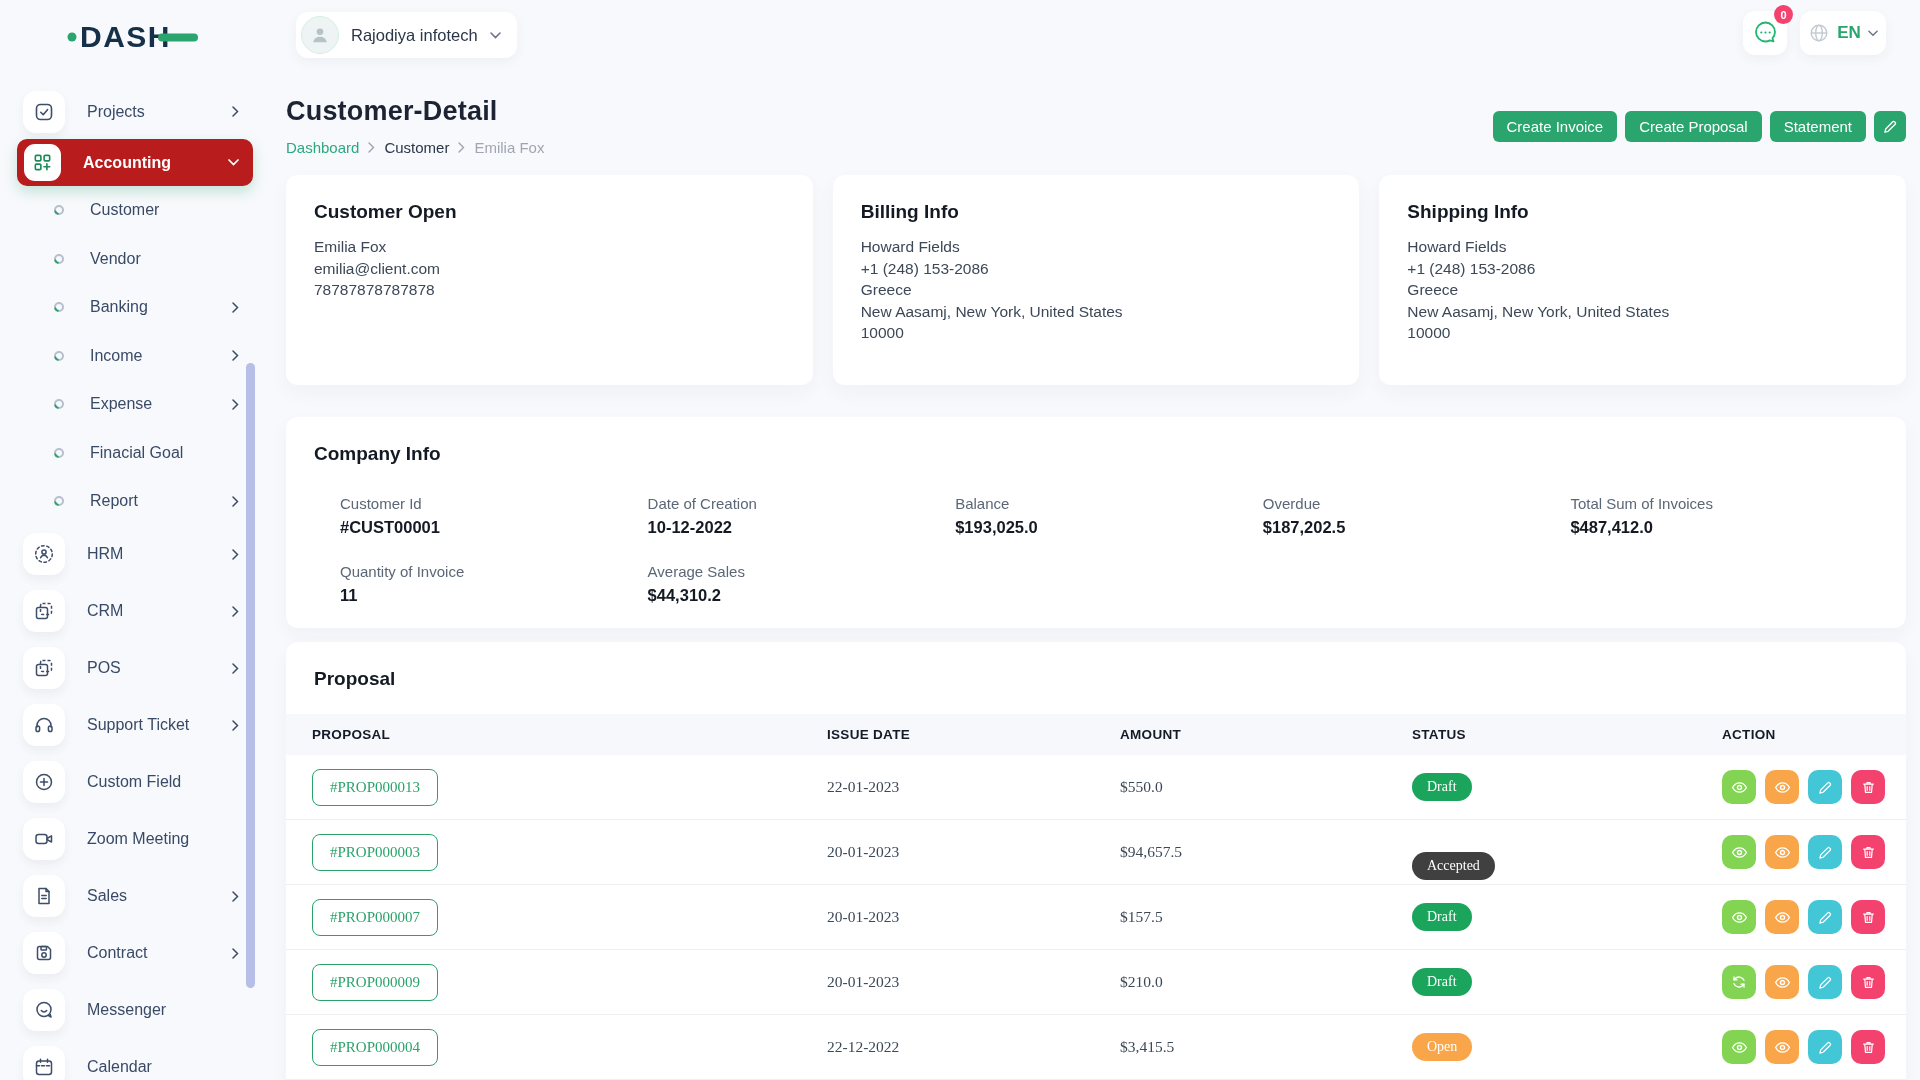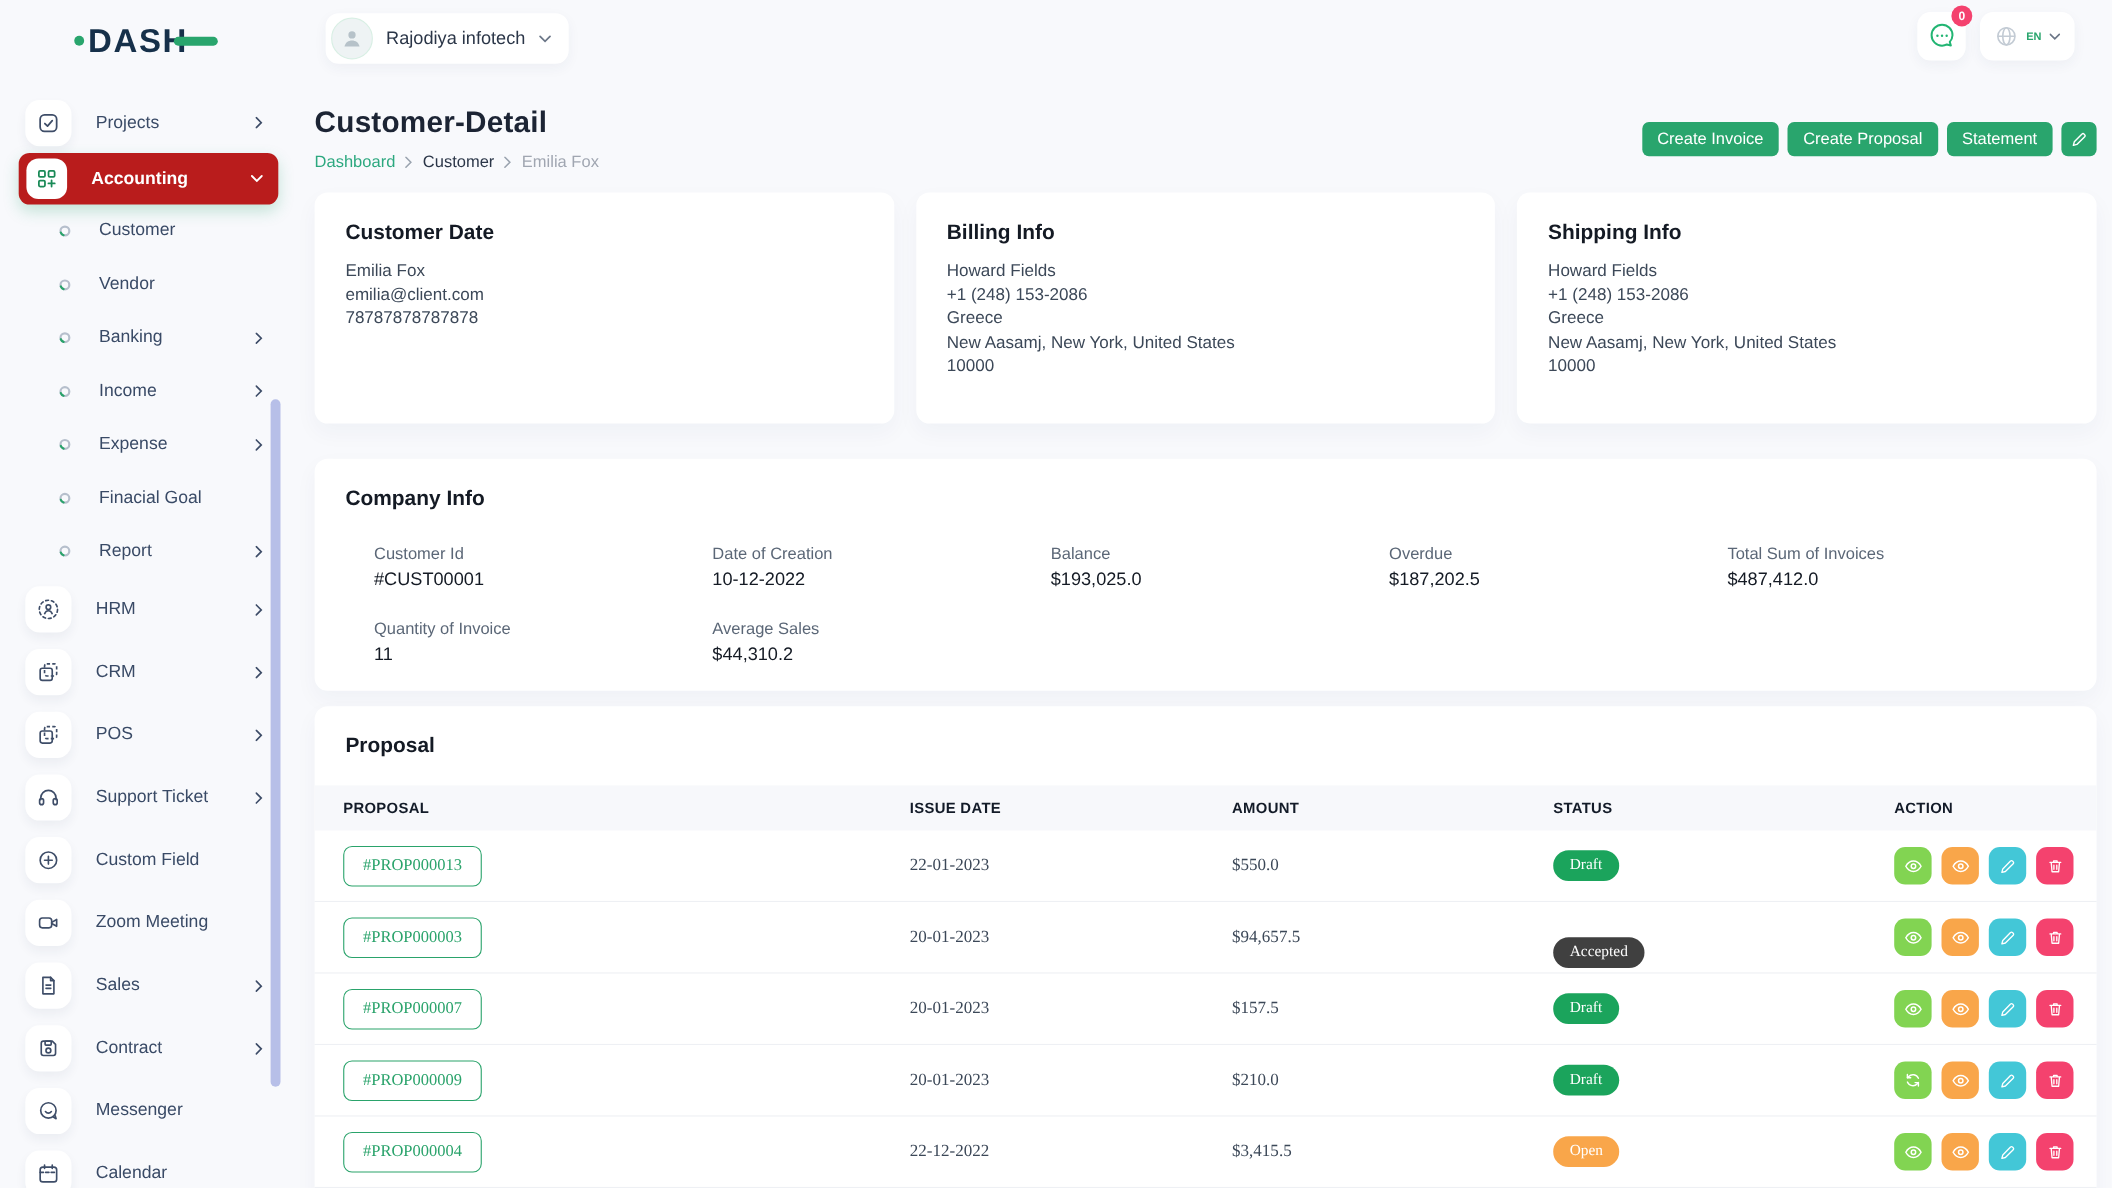--- a/index.html
+++ b/index.html
@@ -13,21 +13,21 @@
     display:flex; align-items:center; gap:12px; padding:0 16px 0 5px; box-shadow:0 4px 12px rgba(30,50,90,.05); cursor:pointer; }
   .avatar { width:38px; height:38px; border-radius:50%; background:#eef3f4; border:1px solid #d8efe4;
     display:flex; align-items:center; justify-content:center; }
   .company-name { font-size:16.5px; color:#2b3648; }
   .chev { display:inline-flex; }
   .topbar-right { position:absolute; right:34px; top:11px; display:flex; gap:13px; align-items:center; }
   .icon-box { position:relative; width:44px; height:44px; background:#fff; border-radius:12px;
     display:flex; align-items:center; justify-content:center; box-shadow:0 4px 12px rgba(30,50,90,.05); cursor:pointer; }
   .lang-box { width:86px; height:44px; background:#fff; border-radius:12px; display:flex; align-items:center;
     justify-content:center; gap:7px; box-shadow:0 4px 12px rgba(30,50,90,.05); cursor:pointer; }
-  .lang-code { font-size:10px; font-weight:700; color:#29a56d; }
+  .lang-code { font-size:17px; font-weight:700; color:#29a56d; }
   .badge { position:absolute; top:-6px; right:-6px; min-width:19px; height:19px; border-radius:10px; background:#f4426e;
     color:#fff; font-size:11px; font-weight:700; display:flex; align-items:center; justify-content:center; padding:0 5px; }
 
   
   .sidebar { position:absolute; left:17px; top:84px; width:236px; }
   .nav-big { height:57px; display:flex; align-items:center; cursor:pointer; position:relative; }
   .nav-big:first-child { height:55px; }
   .icn-box { width:42px; height:42px; background:#fff; border-radius:13px; display:flex; align-items:center;
     justify-content:center; box-shadow:0 5px 10px rgba(30,50,90,.06); flex:0 0 auto; margin-left:6px; }
   .nav-label { margin-left:22px; font-size:16px; color:#394a66; }
@@ -55,21 +55,21 @@
   .card { background:#fff; border-radius:12px; box-shadow:0 8px 20px rgba(30,50,90,.04); }
   .cards-row { position:absolute; top:89px; left:0; width:1620px; display:flex; gap:20px; }
   .cards-row .card { flex:1; height:210px; padding:26px 28px; }
   .card-title { font-size:19px; font-weight:700; color:#141a24; }
   .info-line { font-size:15.5px; color:#3c4858; line-height:21.5px; }
   .cards-row .card .info-line:first-of-type { margin-top:13px; }
 
   .company-card { position:absolute; top:331px; left:0; width:1620px; height:211px; padding:26px 28px; }
   .company-grid { margin-top:30px; display:grid; grid-template-columns:repeat(5,1fr); row-gap:26px; padding-left:26px; }
   .field-label { font-size:15px; color:#5b6777; }
-  .field-value { margin-top:6px; font-size:16.5px; font-weight:400; color:#141a24; }
+  .field-value { margin-top:6px; font-size:16.5px; font-weight:700; color:#141a24; }
 
   .proposal-card { position:absolute; top:556px; left:0; width:1620px; height:540px; padding-top:26px; }
   .proposal-title { padding-left:28px; }
   .tgrid { display:grid; grid-template-columns:541px 293px 292px 310px 1fr; align-items:center; }
   .thead { margin-top:24px; height:41px; background:#f7f8fb; }
   .th { font-size:13.5px; font-weight:700; color:#131b28; letter-spacing:.3px; }
   .c-first { padding-left:26px; }
   .trow { height:65px; border-bottom:1px solid #eef0f4; }
   .tcell { font-size:15.5px; color:#3c4858;font-family:Liberation Serif, serif; }
   .prop-btn { background:#fff; border:1px solid #2aa36b; color:#2aa36b; font-size:15px; font-family:inherit;
@@ -395,21 +395,21 @@
       <button class="btn-green">Statement</button>
       <button class="btn-green btn-icon">
         <svg width="15" height="15" viewBox="0 0 16 16">
           <path d="M2 14l.9-3.4L10.4 3a1.3 1.3 0 0 1 1.9 0l.7.7a1.3 1.3 0 0 1 0 1.9L5.4 13.1 2 14z" fill="none" stroke="#fff" stroke-width="1.4" stroke-linejoin="round"></path>
         </svg>
       </button>
     </div>
 
     <div class="cards-row">
       <section class="card">
-        <h2 class="card-title">Customer Date</h2>
+        <h2 class="card-title">Customer Open</h2>
         <p class="info-line">Emilia Fox</p>
         <p class="info-line">emilia@client.com</p>
         <p class="info-line">78787878787878</p>
       </section>
       <section class="card">
         <h2 class="card-title">Billing Info</h2>
         <p class="info-line">Howard Fields</p>
         <p class="info-line">+1 (248) 153-2086</p>
         <p class="info-line">Greece</p>
         <p class="info-line">New Aasamj, New York, United States</p>

